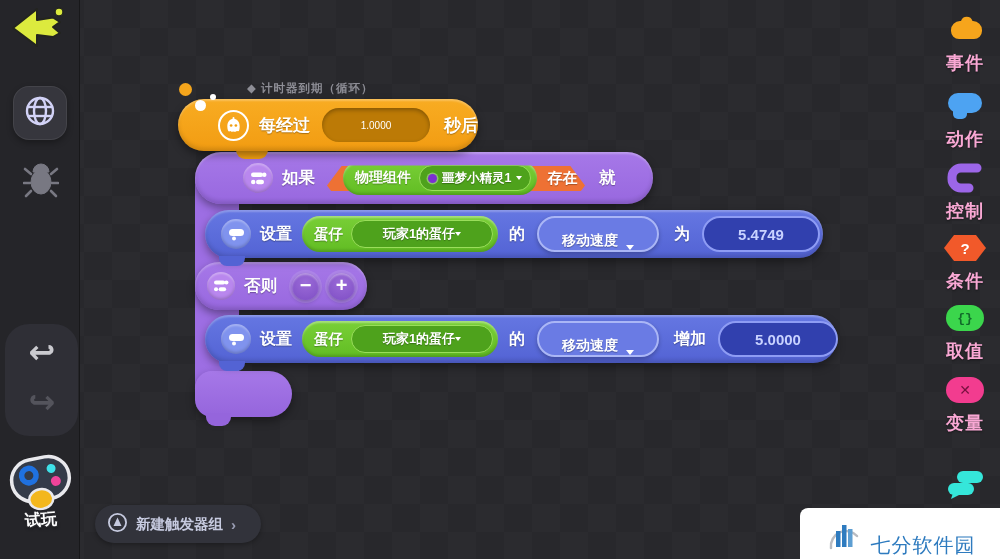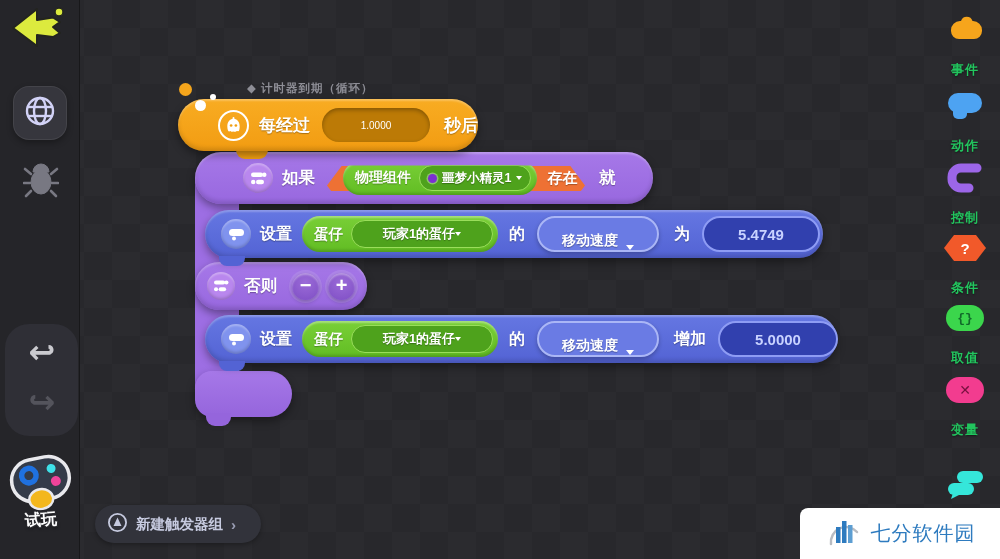--- a/index.html
+++ b/index.html
@@ -22,21 +22,21 @@
   .undo-btn,.redo-btn { position:absolute; left:20px; width:44px; height:44px; font-size:32px; line-height:44px; text-align:center; font-weight:bold; }
   .undo-btn { top:330px; color:#cacacf; }
   .redo-btn { top:380px; color:#54545c; }
   .play-btn { position:absolute; left:2px; top:446px; width:78px; height:106px; text-align:center; }
   .gamepad { display:inline-block; transform:rotate(-8deg); margin-top:6px; }
   .play-label { margin-top:-4px; font-size:16px; font-weight:bold; color:#fff; transform:rotate(-4deg);
     text-shadow:-1px -1px 0 #2b2b2f,1px -1px 0 #2b2b2f,-1px 1px 0 #2b2b2f,1px 1px 0 #2b2b2f,0 2px 3px rgba(0,0,0,.5); }
   
   .right-bar { position:absolute; right:0; top:0; width:70px; height:559px; }
   .cat { position:absolute; left:0; width:70px; display:flex; flex-direction:column; align-items:center; cursor:pointer; }
-  .cat-label { margin-top:14px; font-size:13px; font-weight:bold; color:#22c55e; letter-spacing:1px; text-shadow:0 1px 2px rgba(0,0,0,.5); }
+  .cat-label { margin-top:4px; font-size:18px; font-weight:bold; color:#f9a8d4; letter-spacing:1px; text-shadow:0 1px 2px rgba(0,0,0,.5); }
   .cat-icon { height:34px; display:flex; align-items:center; justify-content:center; }
   .hex-badge { width:42px; height:26px; background:#f1592a; clip-path:polygon(10px 0,32px 0,42px 13px,32px 26px,10px 26px,0 13px); display:flex; align-items:center; justify-content:center; color:#fff; font-weight:bold; font-size:15px; }
   .pill-badge { width:38px; height:26px; border-radius:13px; display:flex; align-items:center; justify-content:center; font-weight:bold; }
   .pill-badge.gv { background:#3bd64c; color:#116b2a; font-size:13px; font-family:"Liberation Mono","DejaVu Sans Mono",monospace; }
   .pill-badge.vv { background:#f23c8f; color:#77103f; font-size:14px; }
   
   .blk-txt { color:#fff; font-weight:bold; text-shadow:0 1px 1px rgba(0,0,0,.3); white-space:nowrap; }
   .trigger-label { position:absolute; left:247px; top:81px; font-size:11.5px; font-weight:bold; color:#8e8e96; letter-spacing:1px; }
   .block-shadow { box-shadow:0 4px 8px rgba(0,0,0,.38), inset 0 2px 2px rgba(255,255,255,.26), inset 0 -3px 4px rgba(0,0,0,.14); }
   .event-block { position:absolute; left:178px; top:99px; width:300px; height:52px; border-radius:26px; background:linear-gradient(#f8ac22,#f29c12); display:flex; align-items:center; padding-left:40px; z-index:6; }
@@ -63,21 +63,21 @@
   .set-tab { position:absolute; width:26px; height:10px; border-radius:0 0 8px 8px; background:#5363d4; z-index:3; }
   .obj-green-pill { margin-left:10px; width:196px; height:36px; border-radius:18px; background:linear-gradient(#79cf37,#62bd24); box-shadow:inset 0 2px 2px rgba(255,255,255,.35), inset 0 -2px 3px rgba(0,0,0,.18); display:flex; align-items:center; padding-left:12px; flex:none; }
   .obj-green-dd { margin-left:8px; height:28px; border-radius:14px; background:#4ea21c; border:1.5px solid #9ade5b; display:flex; align-items:center; justify-content:center; padding:0 9px; cursor:pointer; }
   .prop-dd { margin-left:12px; width:122px; height:36px; border-radius:18px; background:#6a7be4; border:2px solid #aab6f6; box-shadow:0 2px 4px rgba(0,0,0,.25); display:flex; align-items:flex-end; justify-content:center; gap:8px; cursor:pointer; flex:none; }
   .num-pill-blue { margin-left:12px; width:118px; height:36px; border-radius:18px; background:#3140ae; border:2px solid #8e9cf4; display:flex; align-items:center; justify-content:center; color:#c9d2ff; font-weight:bold; font-size:15px; flex:none; }
   .round-btn { width:27px; height:27px; border-radius:50%; background:radial-gradient(circle at 50% 35%, #9b6bd8, #7e4ec4); box-shadow:inset 0 2px 2px rgba(255,255,255,.35), 0 0 0 3px rgba(255,255,255,.12), 0 2px 4px rgba(0,0,0,.3); color:#fff; font-size:20px; font-weight:bold; line-height:25px; text-align:center; cursor:pointer; flex:none; }
   .new-trigger-btn { position:absolute; left:95px; top:505px; width:166px; height:38px; border-radius:19px; background:#32333b; display:flex; align-items:center; padding:0 12px; gap:8px; cursor:pointer; box-shadow:0 2px 5px rgba(0,0,0,.3); }
   .new-trigger-label { color:#c6cadf; font-size:14.5px; font-weight:bold; }
   .new-trigger-chev { color:#9a9eb4; font-size:15px; font-weight:bold; }
   
-  .watermark { position:absolute; left:800px; top:508px; width:200px; height:51px; background:#fff; border-radius:8px 0 0 0; display:flex; align-items:center; justify-content:center; gap:8px; z-index:9; }
+  .watermark { position:absolute; left:800px; top:508px; width:200px; height:51px; background:#fff; border-radius:8px 0 0 0; display:flex; align-items:flex-end; justify-content:center; gap:8px; z-index:9; }
   .wm-text { color:#2e7bbf; font-size:20px; letter-spacing:1px; font-family:"Liberation Serif","DejaVu Serif",serif; }
 </style>
 </head>
 <body>
 
 <div class="stage">
   <div class="canvas-texture"></div>
 
   <div class="left-bar">
     <div class="back-btn">

